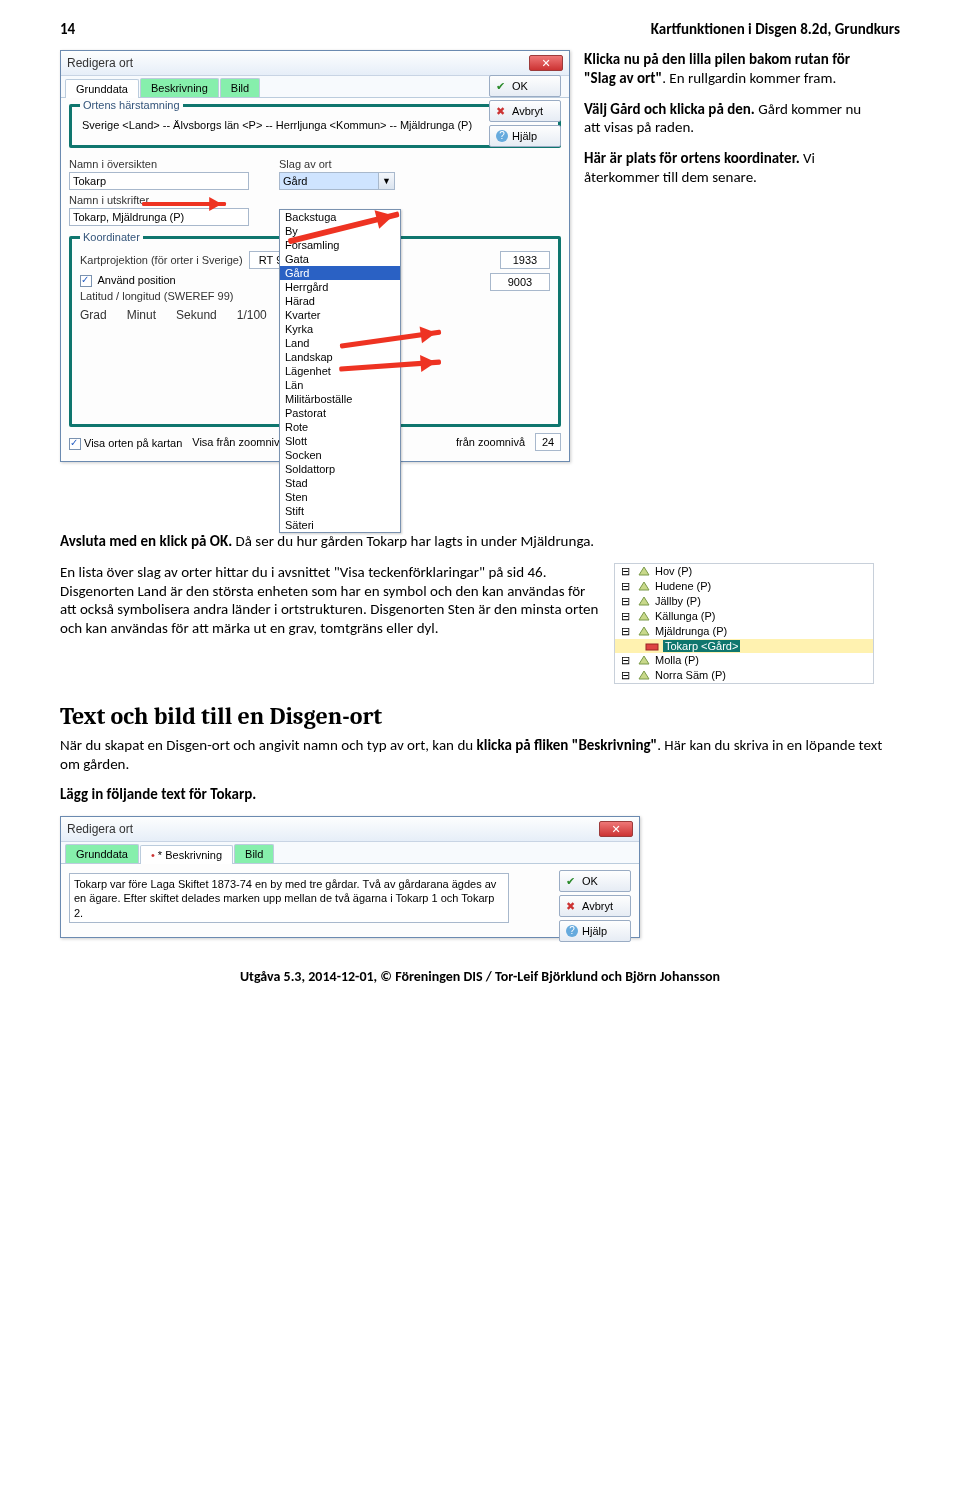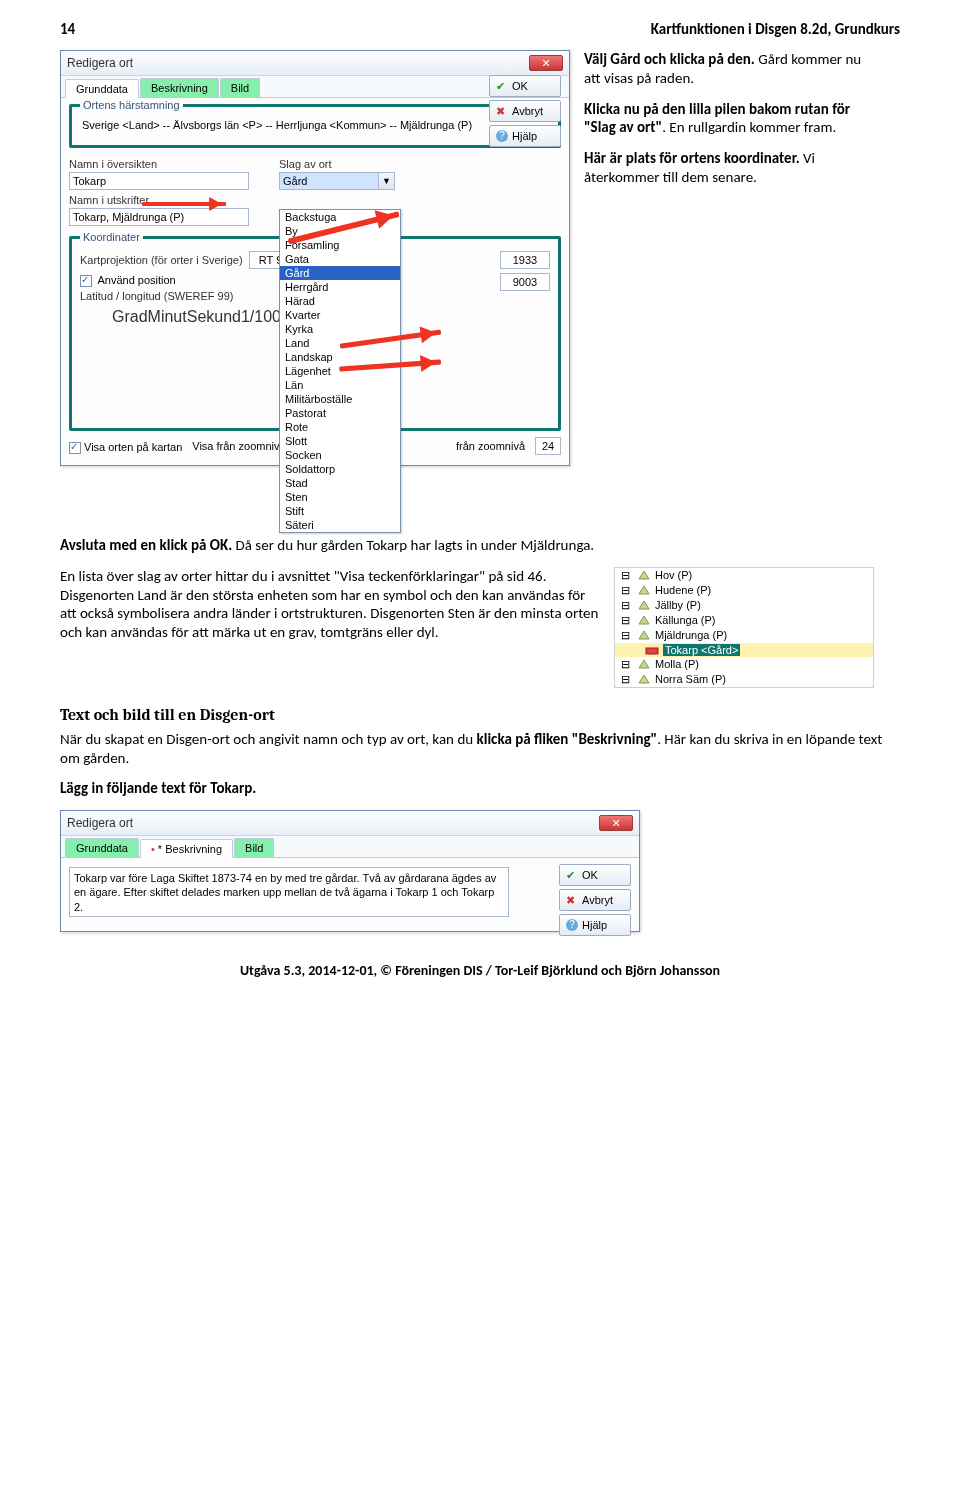--- a/index.html
+++ b/index.html
@@ -86,37 +86,37 @@
   .midtext p { margin: 0 0 12px 0; line-height: 1.25; }
   .midflex { display: flex; gap: 14px; align-items: flex-start; margin-top: 6px; }
   .tree {
     border: 1px solid #c8d0da; width: 260px; font-family: Tahoma, sans-serif; font-size: 11px;
     background: #fff;
   }
   .tree-row { display: flex; align-items: center; gap: 4px; padding: 1px 6px; }
   .tree-row.hl { background: #fff2b0; }
   .tree-row.sel span.lbltxt { background: #0f766e; color: #fff; padding: 0 2px; }
   .node-ic { width: 14px; height: 10px; }
-  h3.sec { font-size: 16px; font-family: Cambria, Georgia, serif; margin: 18px 0 6px 0; }
+  h3.sec { font-size: 24px; font-family: Cambria, Georgia, serif; margin: 18px 0 6px 0; }
   .dialog2 {
     border: 1px solid #6b8ab0; background: linear-gradient(#eaf1fb,#e2ecf9);
     font-family: Tahoma, sans-serif; font-size: 11px; width: 580px; margin: 8px 0 0 0;
     box-shadow: 1px 1px 3px rgba(0,0,0,0.2);
   }
   .dialog2 .panel { padding-bottom: 14px; }
   .tabdot::before { content: "•"; color: #c33; margin-right: 3px; }
   .desc-box {
     width: 440px; height: 50px; border: 1px solid #a8b8cc; background: #fff;
     font-size: 11px; padding: 3px 4px; margin-top: 3px; line-height: 1.3;
   }
   .footer { text-align: center; font-weight: bold; margin-top: 30px; font-size: 14px; }
   .avser { border: 1px solid #d0d8e2; background: #fff; padding: 3px 5px; margin-top: 3px; font-size: 11px; }
   .chk { width: 12px; height: 12px; border: 1px solid #7a92b0; display: inline-block; background: #fff; position: relative; top: 2px; margin-right: 3px; }
   .chk::after { content: "✓"; font-size: 10px; color: #2a61c4; position: relative; top: -3px; left: 0; }
-  .coord-lbls { display:flex; margin-top:6px; font-size:16px; color:#333;margin-left:32px; }
+  .coord-lbls { display:flex; gap: 20px; margin-top:6px; font-size:12px; color:#333; }
 </style>
 </head>
 <body>
 
 <div class="header-row">
   <span>14</span>
   <span>Kartfunktionen i Disgen 8.2d, Grundkurs</span>
 </div>
 
 <div class="top-area">
@@ -155,21 +155,21 @@
         <span class="group-title">Koordinater</span>
         <div style="display:flex; gap:6px; align-items:center; padding-top:6px;">
           <span class="lbl" style="margin:0;">Kartprojektion (för orter i Sverige)</span>
           <input class="mini" style="width: 50px;" value="RT 90">
           <span style="margin-left:auto;"></span>
           <input class="mini" style="width: 50px;" value="1933">
         </div>
         <div style="margin-top:4px;">
           <span class="chk"></span>
           <span>Använd position</span>
-          <span style="float:right;"><input class="mini" style="width: 50px;" value="9003"></span>
+          <span style="float:right;"><input class="mini" style="width: 60px;" value="9003"></span>
         </div>
         <span class="lbl">Latitud / longitud (SWEREF 99)</span>
         <div class="coord-lbls">
           <span>Grad</span>
           <span>Minut</span>
           <span>Sekund</span>
           <span>1/100</span>
         </div>
         <div class="coord-row">
           <input class="mini" value="58" style="">
@@ -227,22 +227,22 @@
       <div>Säteri</div>
     </div>
 
     <div class="arrow-marker" style="top:150px; left:45px; transform:scale(0.7)"></div>
     <div class="arrow-marker" style="top:160px; left:218px; transform:scale(0.95) rotate(-14deg)"></div>
     <div class="arrow-marker" style="top:278px; left:260px; transform:scale(0.85) rotate(-8deg)"></div>
     <div class="arrow-marker" style="top:308px; left:260px; transform:scale(0.85) rotate(-4deg)"></div>
   </div>
 
   <div class="side-instr">
+    <p><span class="b">Klicka nu på den lilla pilen bakom rutan för "Slag av ort"</span><span>. En rullgardin kommer fram.</span></p>
     <p><span class="b">Välj Gård och klicka på den.</span><span> Gård kommer nu att visas på raden.</span></p>
-    <p><span class="b">Klicka nu på den lilla pilen bakom rutan för "Slag av ort"</span><span>. En rullgardin kommer fram.</span></p>
     <p><span class="b">Här är plats för ortens koordinater.</span><span> Vi återkommer till dem senare.</span></p>
   </div>
 </div>
 
 <div class="midtext" style="margin-top:70px;">
   <p><span class="b">Avsluta med en klick på OK.</span><span> Då ser du hur gården Tokarp har lagts in under Mjäldrunga.</span></p>
 </div>
 
 <div class="midflex">
   <div class="midtext" style="width:540px;">

